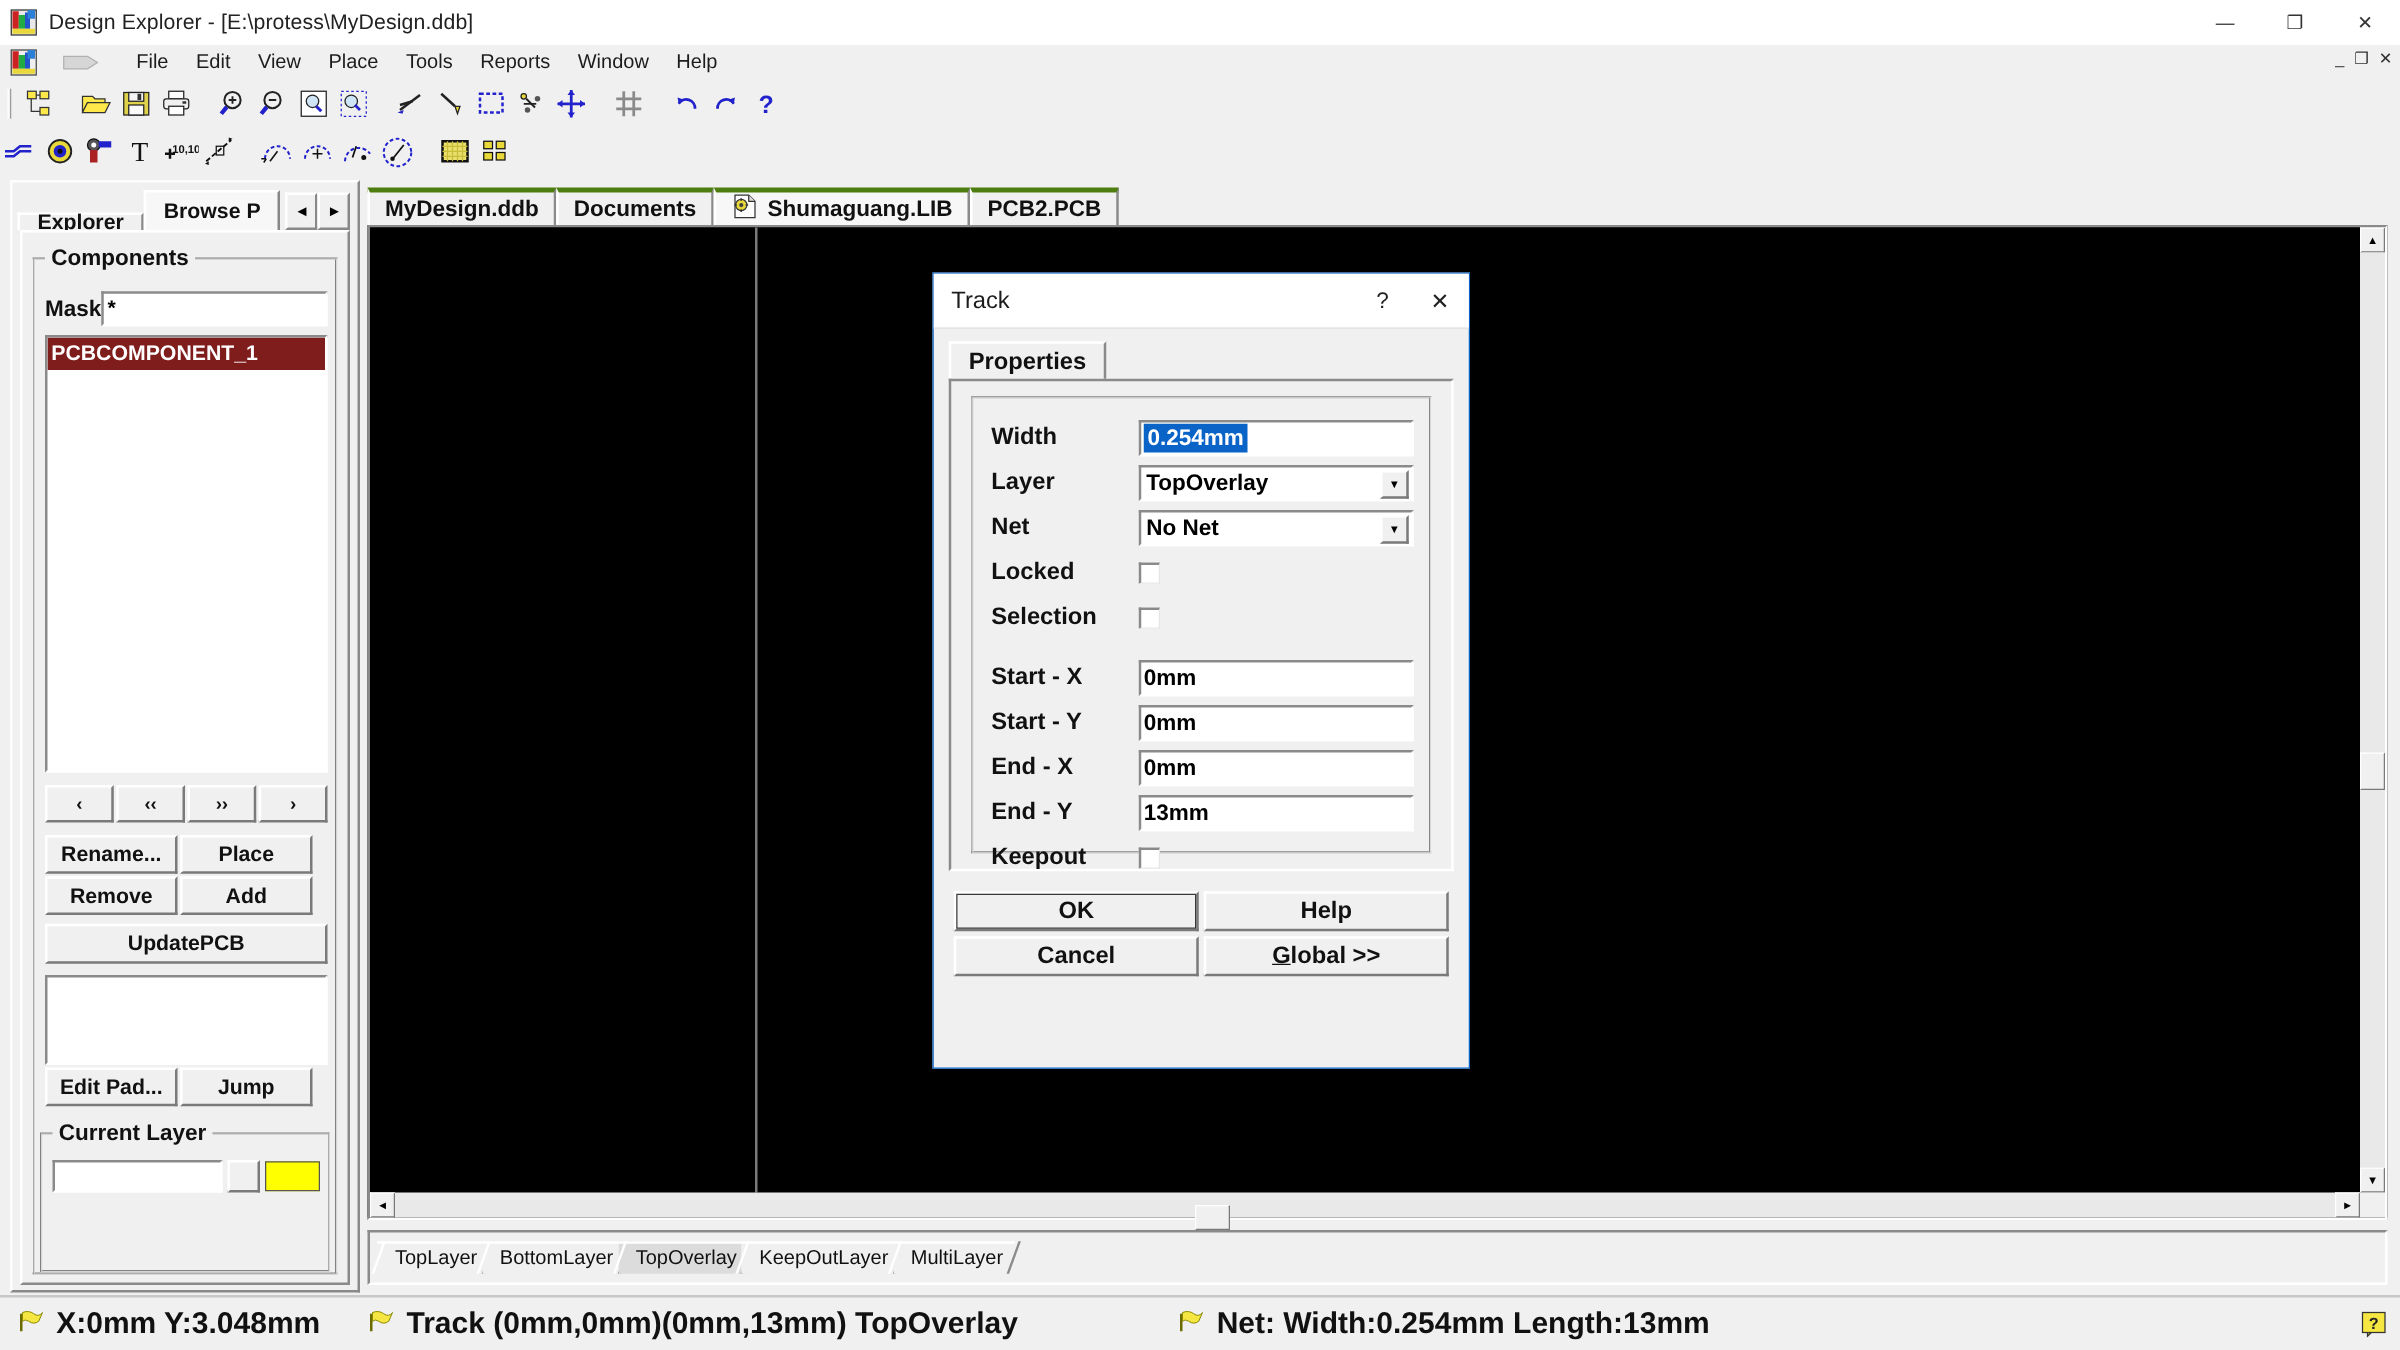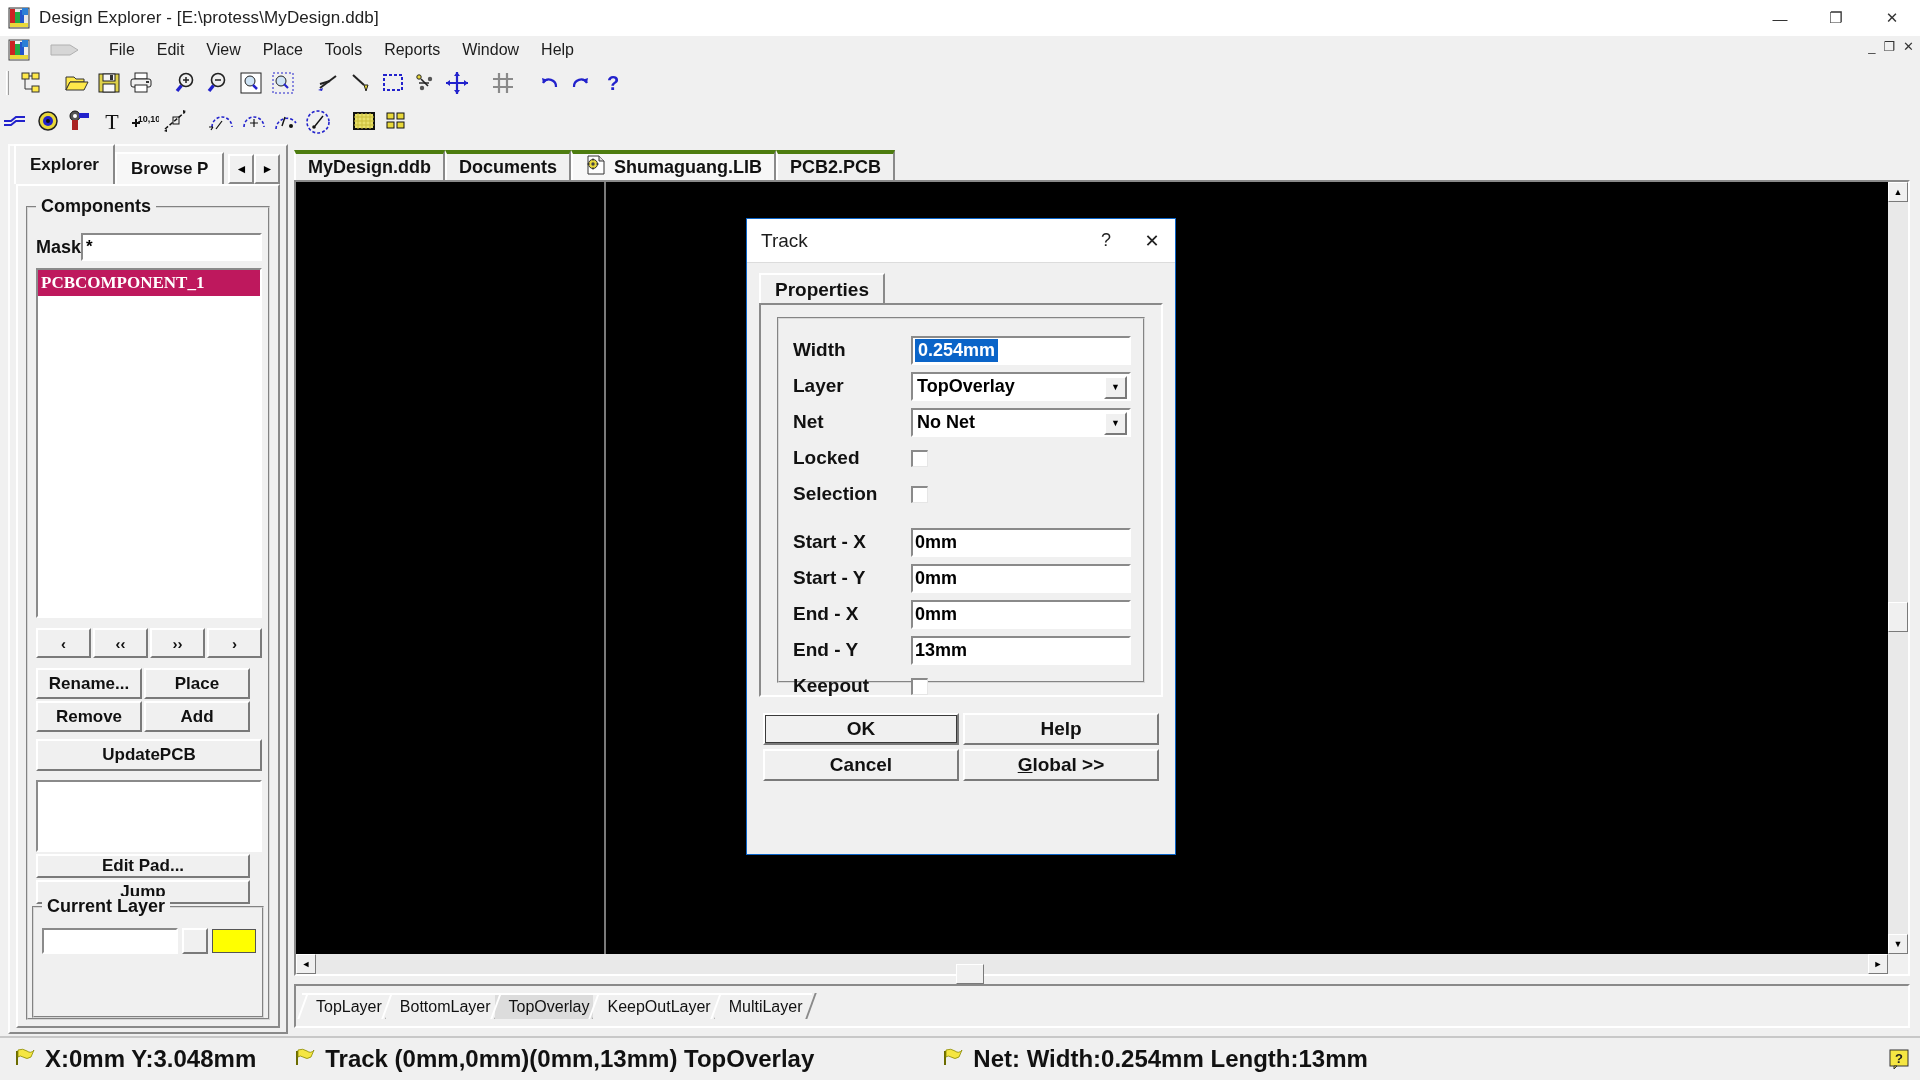--- a/index.html
+++ b/index.html
@@ -86,21 +86,21 @@
     border-left: 2px solid #fdfdfd;
     border-top: 2px solid #fdfdfd;
     border-right: 2px solid #8a8a8a;
     border-bottom: 2px solid #8a8a8a;
   }
   .panel-tabs {
     position: relative; height: 34px; margin: 4px 0 0 4px;
     display: flex; align-items: flex-end;
   }
   .ptab {
-    height: 40px; padding: 0 14px; display: flex; align-items: center;
+    height: 14px; padding: 0 14px; display: flex; align-items: center;
     font-size: 17px; font-weight: bold; color: #111;
     background: #f0f0f0;
     border-left: 2px solid #fff; border-top: 2px solid #fff;
     border-right: 2px solid #888;
     font-family: "Liberation Sans", sans-serif;
   }
   .ptab.active { background: #f7f7f7; height: 32px; }
   .ptab-arrows { display: flex; margin-left: 4px; }
   .ptab-arrow {
     width: 26px; height: 30px; display: flex; align-items: center; justify-content: center;
@@ -143,21 +143,21 @@
     position: absolute; left: 10px; top: 72px; right: 8px; height: 350px;
     background: #fff;
     border-left: 2px solid #8a8a8a; border-top: 2px solid #8a8a8a;
     border-right: 2px solid #fff; border-bottom: 2px solid #fff;
     overflow: hidden;
   }
   .lb-item {
     height: 26px; padding: 0 3px; display: flex; align-items: center;
     font-size: 17px; font-weight: bold; color: #000;
   }
-  .lb-item.selected { background: #be185d; color: #fff; font-family: Liberation Serif, serif; }
+  .lb-item.selected { background: #7f1d1d; color: #fff; }
   .navrow {
     position: absolute; left: 10px; top: 432px; right: 8px;
     display: flex; gap: 2px;
   }
   .btn {
     background: #f0f0f0;
     border-left: 2px solid #fff; border-top: 2px solid #fff;
     border-right: 2px solid #7a7a7a; border-bottom: 2px solid #7a7a7a;
     display: flex; align-items: center; justify-content: center;
     font-size: 17px; font-weight: bold; color: #111;
@@ -169,21 +169,21 @@
   .r1 { top: 472px; }
   .r2 { top: 505px; }
   .wide { position: absolute; left: 10px; right: 8px; top: 543px; }
   .wide .btn { width: 100%; height: 32px; }
   .whitebox {
     position: absolute; left: 10px; right: 8px; top: 584px; height: 72px;
     background: #fff;
     border-left: 2px solid #8a8a8a; border-top: 2px solid #8a8a8a;
     border-right: 2px solid #fff; border-bottom: 2px solid #fff;
   }
-  .r3 { top: 658px; flex-direction: column; }
+  .r3 { top: 658px; }
   .curlayer-frame {
     position: absolute; left: 6px; right: 6px; top: 710px; bottom: 2px;
     border: 2px groove #d6d6d6;
   }
   .curlayer-title {
     position: absolute; left: 16px; top: 700px; z-index: 3;
     background: #f0f0f0; padding: 0 5px;
     font-size: 18px; font-weight: bold; color: #111;
   }
   .curlayer-row {

